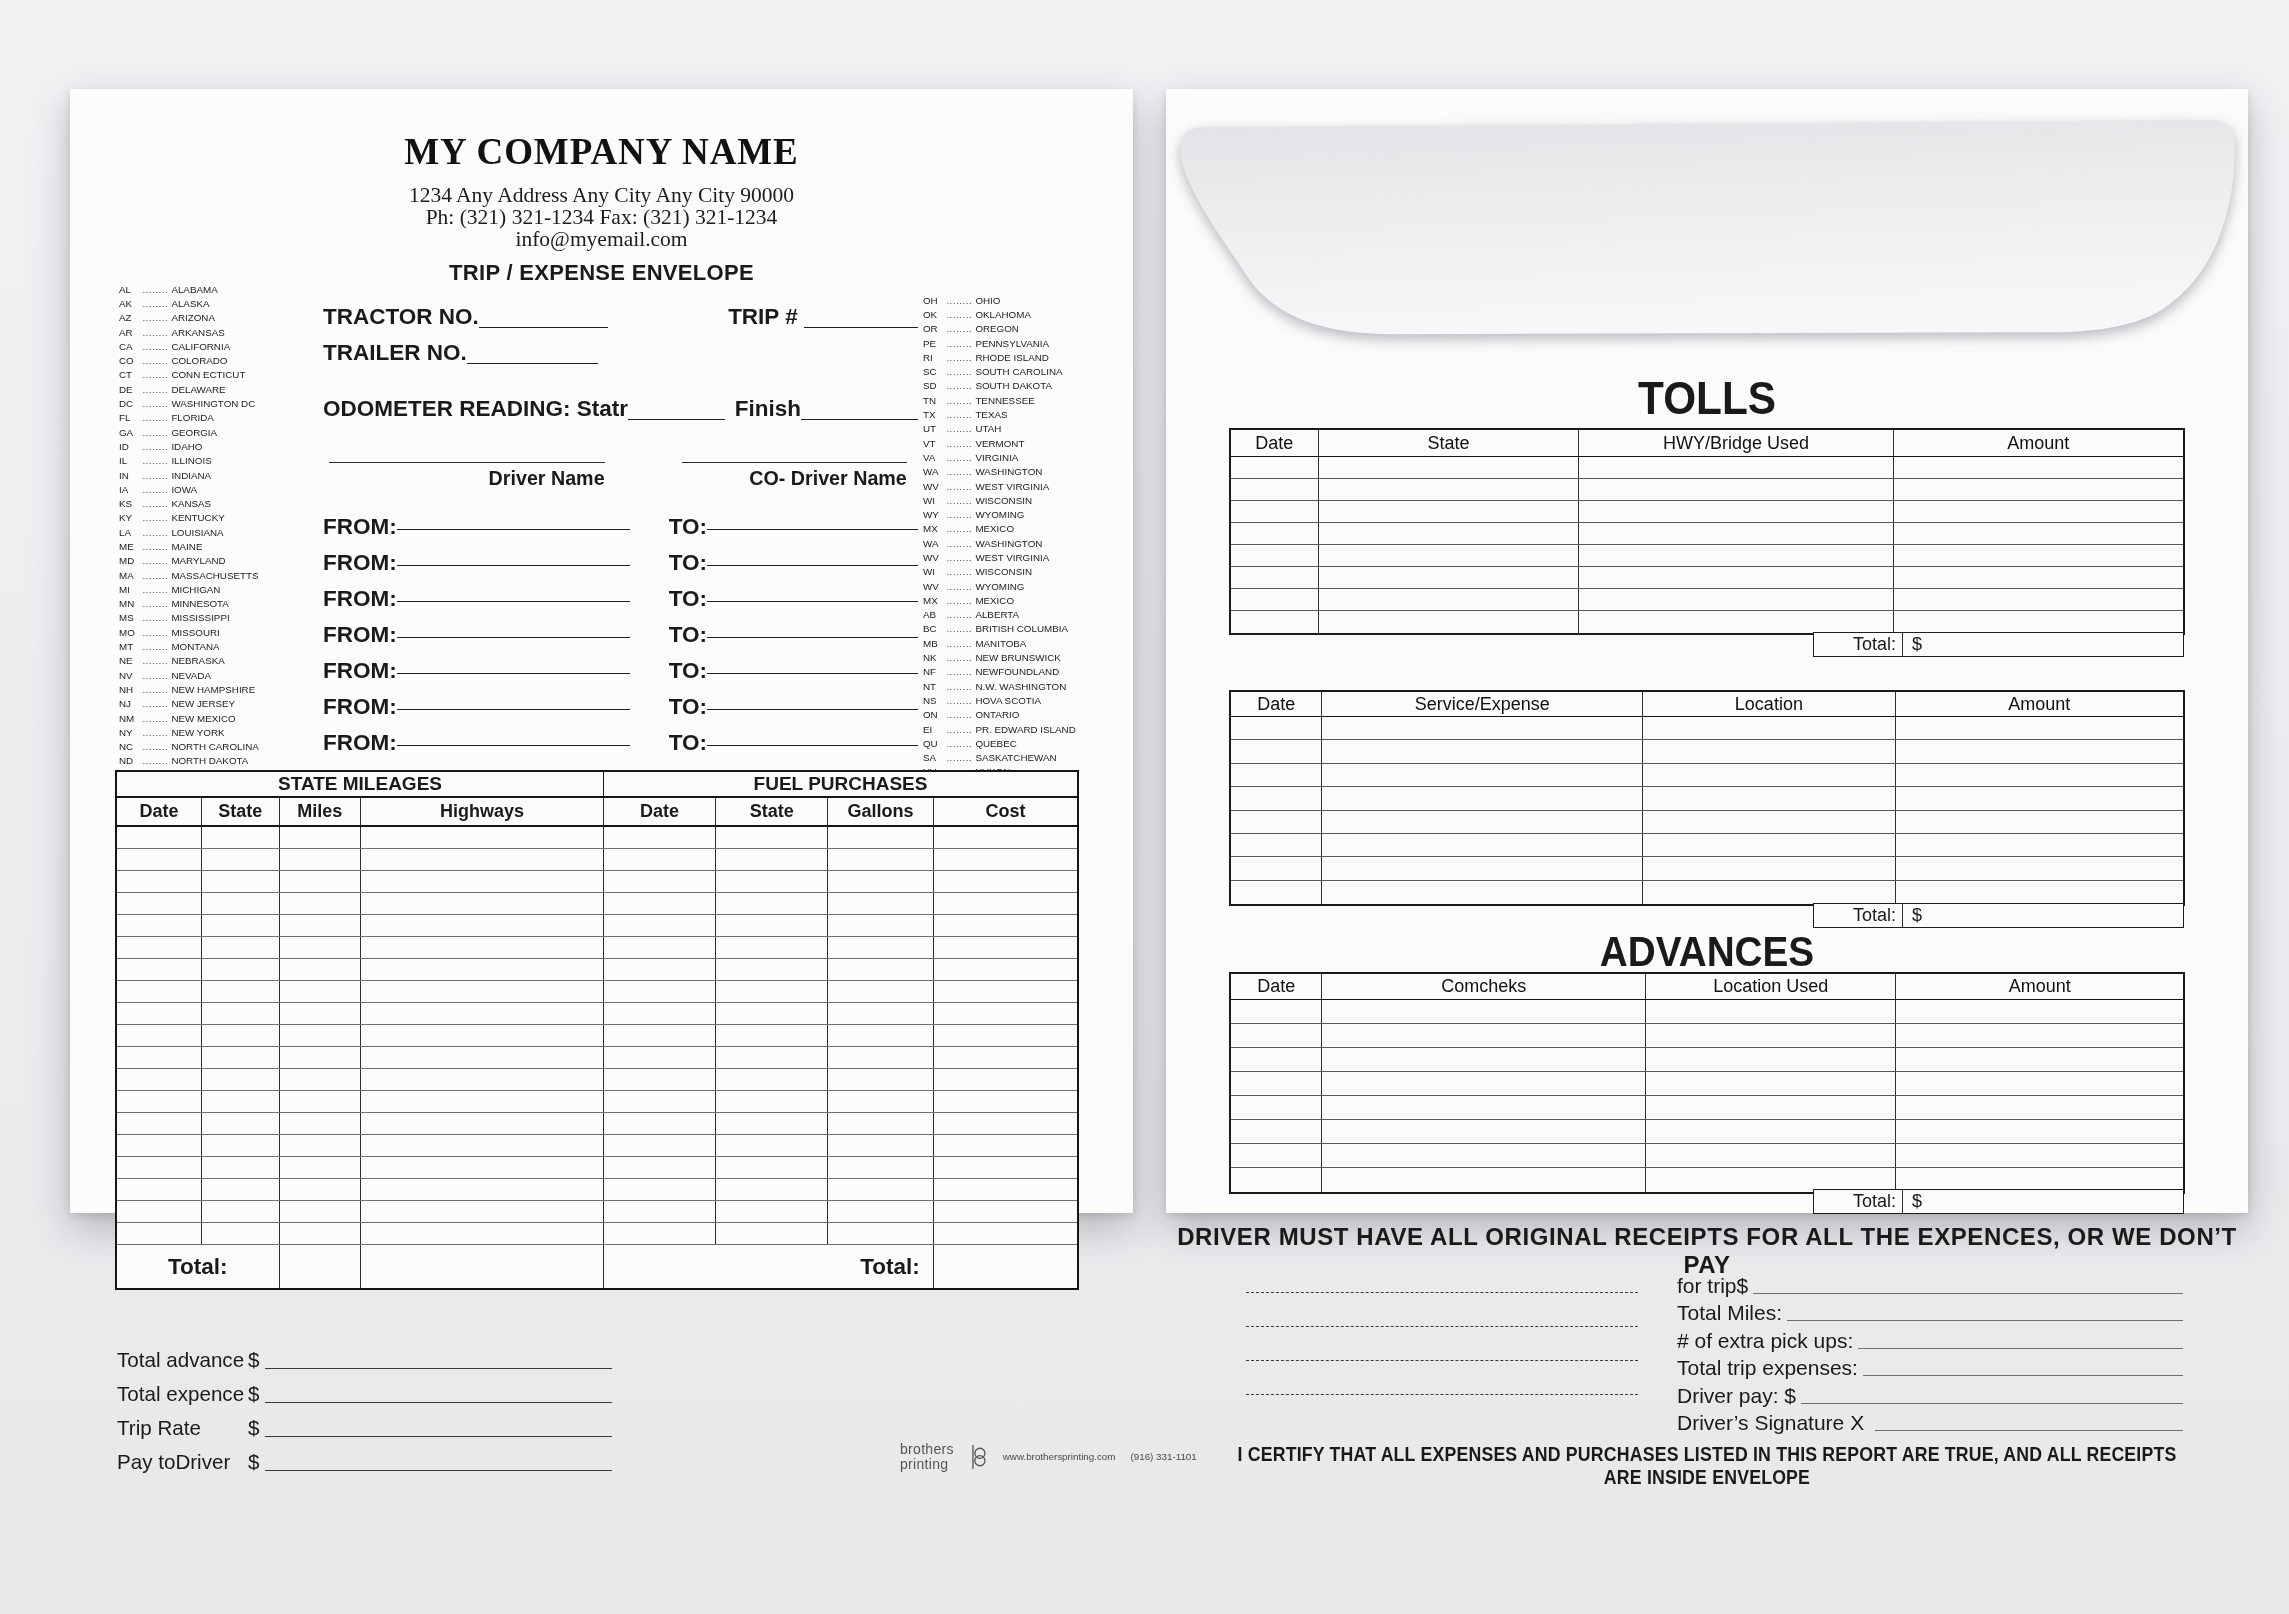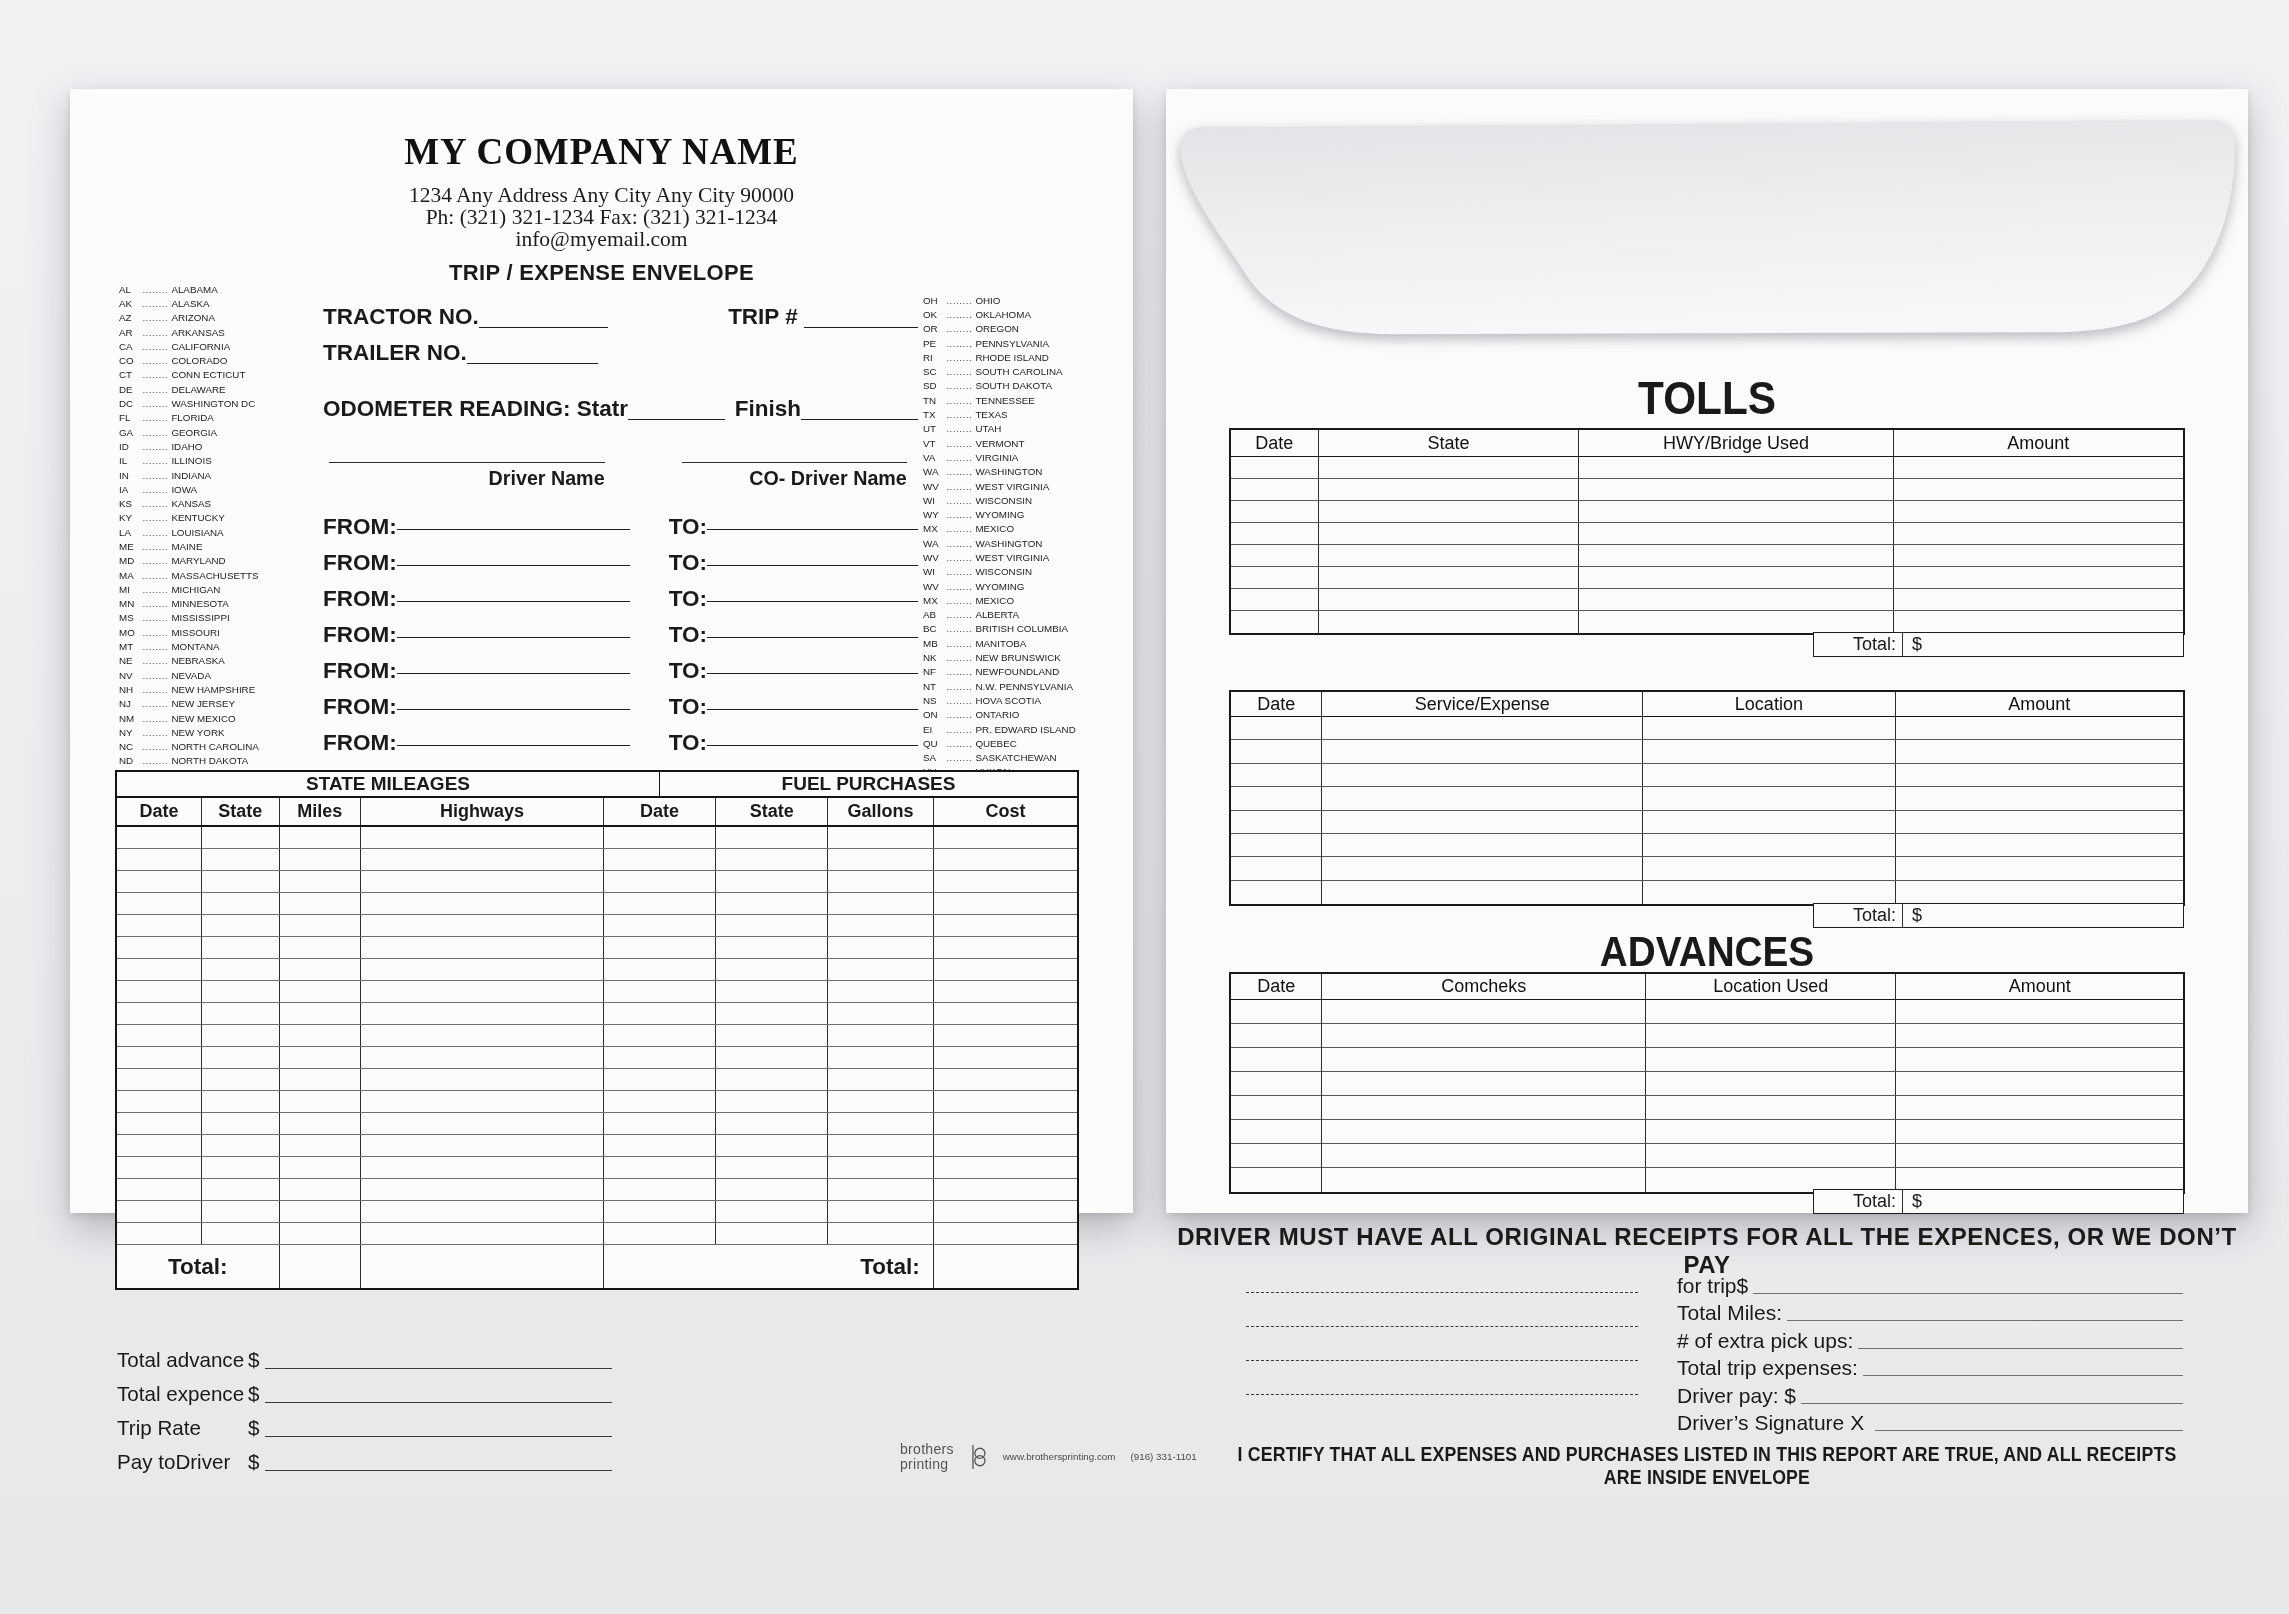--- a/index.html
+++ b/index.html
@@ -49,21 +49,21 @@
   .ft-label{font-weight:bold;font-size:22.5px;line-height:1;flex:none;}
   .ft-line{border-bottom:1.7px solid #1f1f1f;height:7.5px;margin-bottom:2.8px;}
   .ftl1{flex:1;margin-right:39px;}
   .ftl2{width:211px;flex:none;}
 
   
   .mtable{position:absolute;left:45px;top:681px;width:964px;border:2.8px solid #151515;
     background:#fcfcfd;box-sizing:border-box;}
   .mtable *{box-sizing:border-box;}
   .mt-sections{display:flex;height:26px;border-bottom:2.4px solid #151515;}
-  .mt-sec{display:flex;align-items:center;justify-content:center;font-weight:bold;font-size:19px;margin-left:28px;}
+  .mt-sec{display:flex;align-items:center;justify-content:center;font-weight:bold;font-size:19px;}
   .s1{width:50.63%;}
   .s2{flex:1;border-left:1.9px solid #151515;}
   .mt-head{display:flex;height:29px;border-bottom:2.1px solid #151515;}
   .mh{display:flex;align-items:center;justify-content:center;font-weight:bold;font-size:18px;}
   .mt-row{display:flex;height:22px;border-bottom:1.3px solid #6e6e6e;}
   .mt-body .mt-row:last-child{border-bottom:1.3px solid #6e6e6e;}
   .mc{height:100%;border-left:1.4px solid #2e2e2e;}
   .mc1,.mh1{width:8.76%;border-left:none;}
   .mc2,.mh2{width:8.08%;}
   .mc3,.mh3{width:8.47%;}
@@ -461,21 +461,21 @@
         <span class="stn">NEW BRUNSWICK</span>
       </div>
         <div class="strow">
         <span class="stc">NF</span>
         <span class="stdots">........</span>
         <span class="stn">NEWFOUNDLAND</span>
       </div>
         <div class="strow">
         <span class="stc">NT</span>
         <span class="stdots">........</span>
-        <span class="stn">N.W. PENNSYLVANIA</span>
+        <span class="stn">N.W. WASHINGTON</span>
       </div>
         <div class="strow">
         <span class="stc">NS</span>
         <span class="stdots">........</span>
         <span class="stn">HOVA SCOTIA</span>
       </div>
         <div class="strow">
         <span class="stc">ON</span>
         <span class="stdots">........</span>
         <span class="stn">ONTARIO</span>

